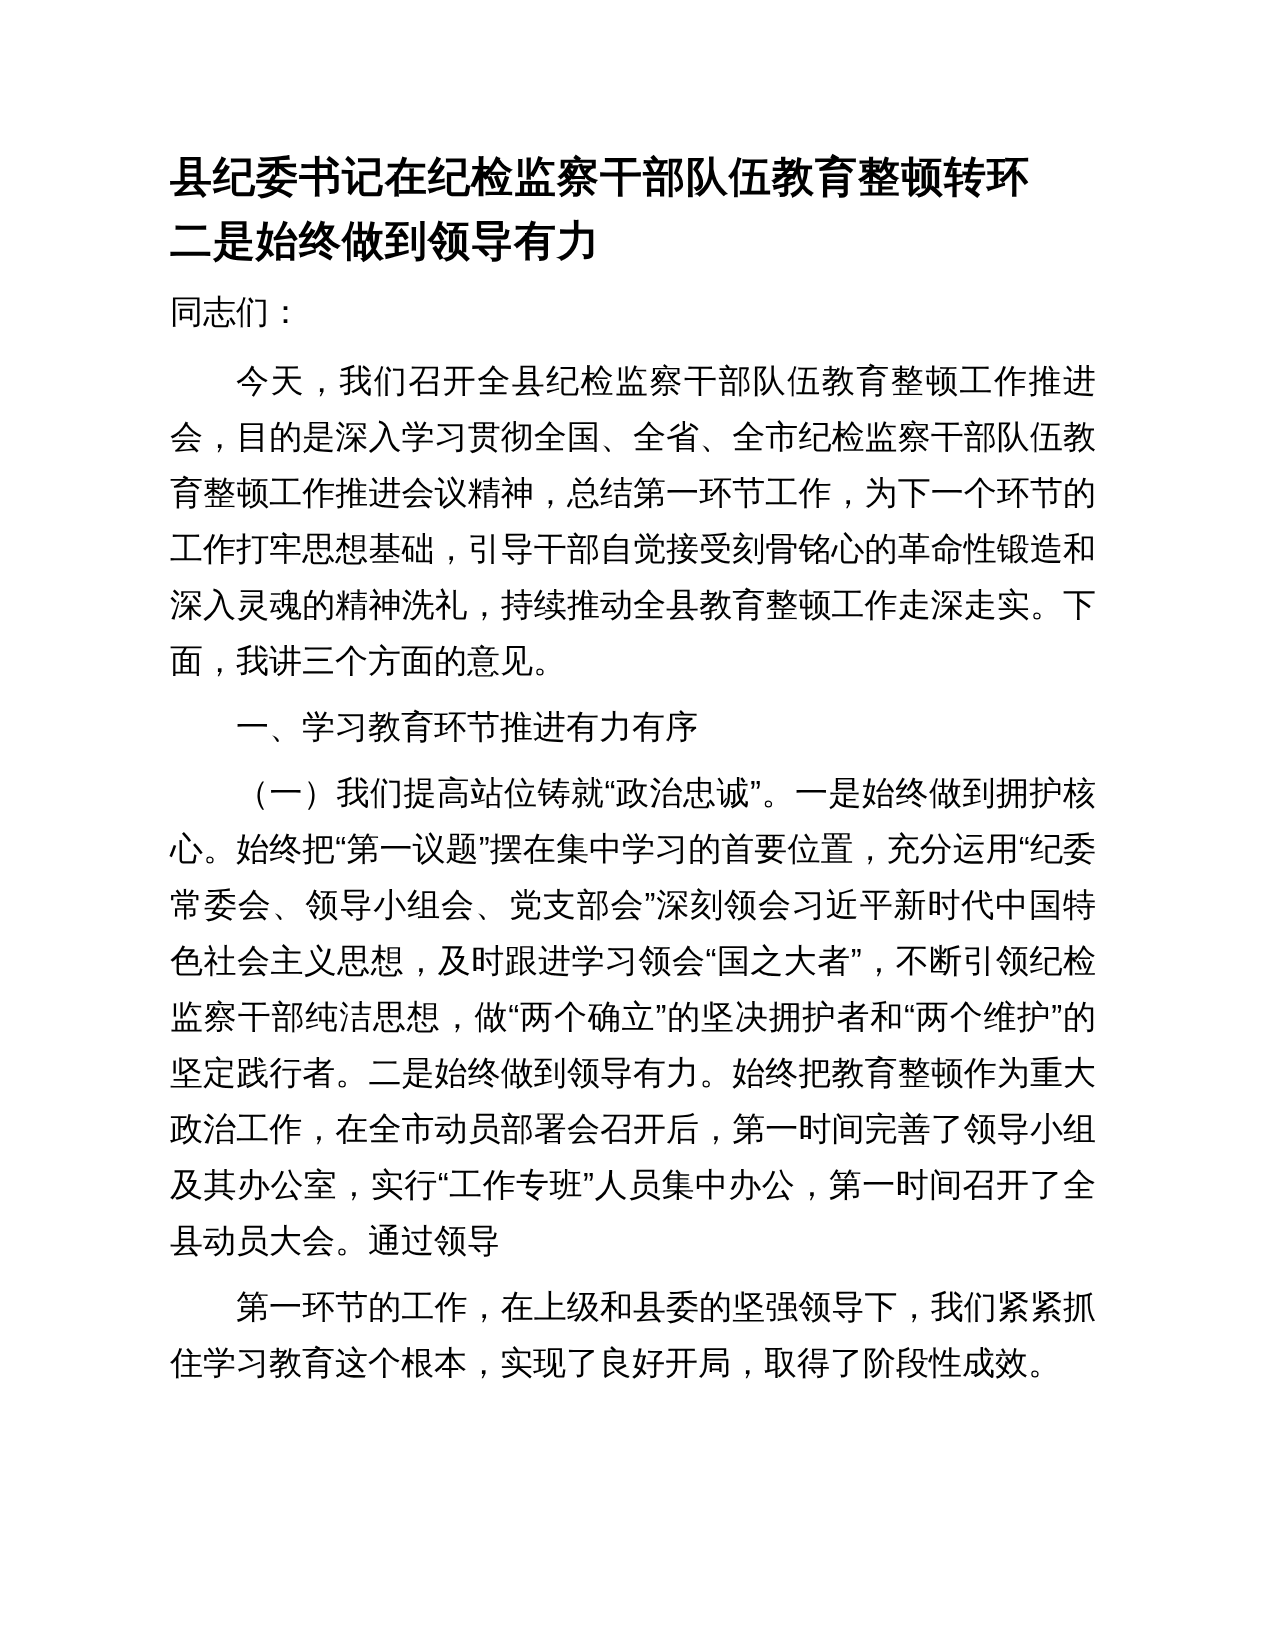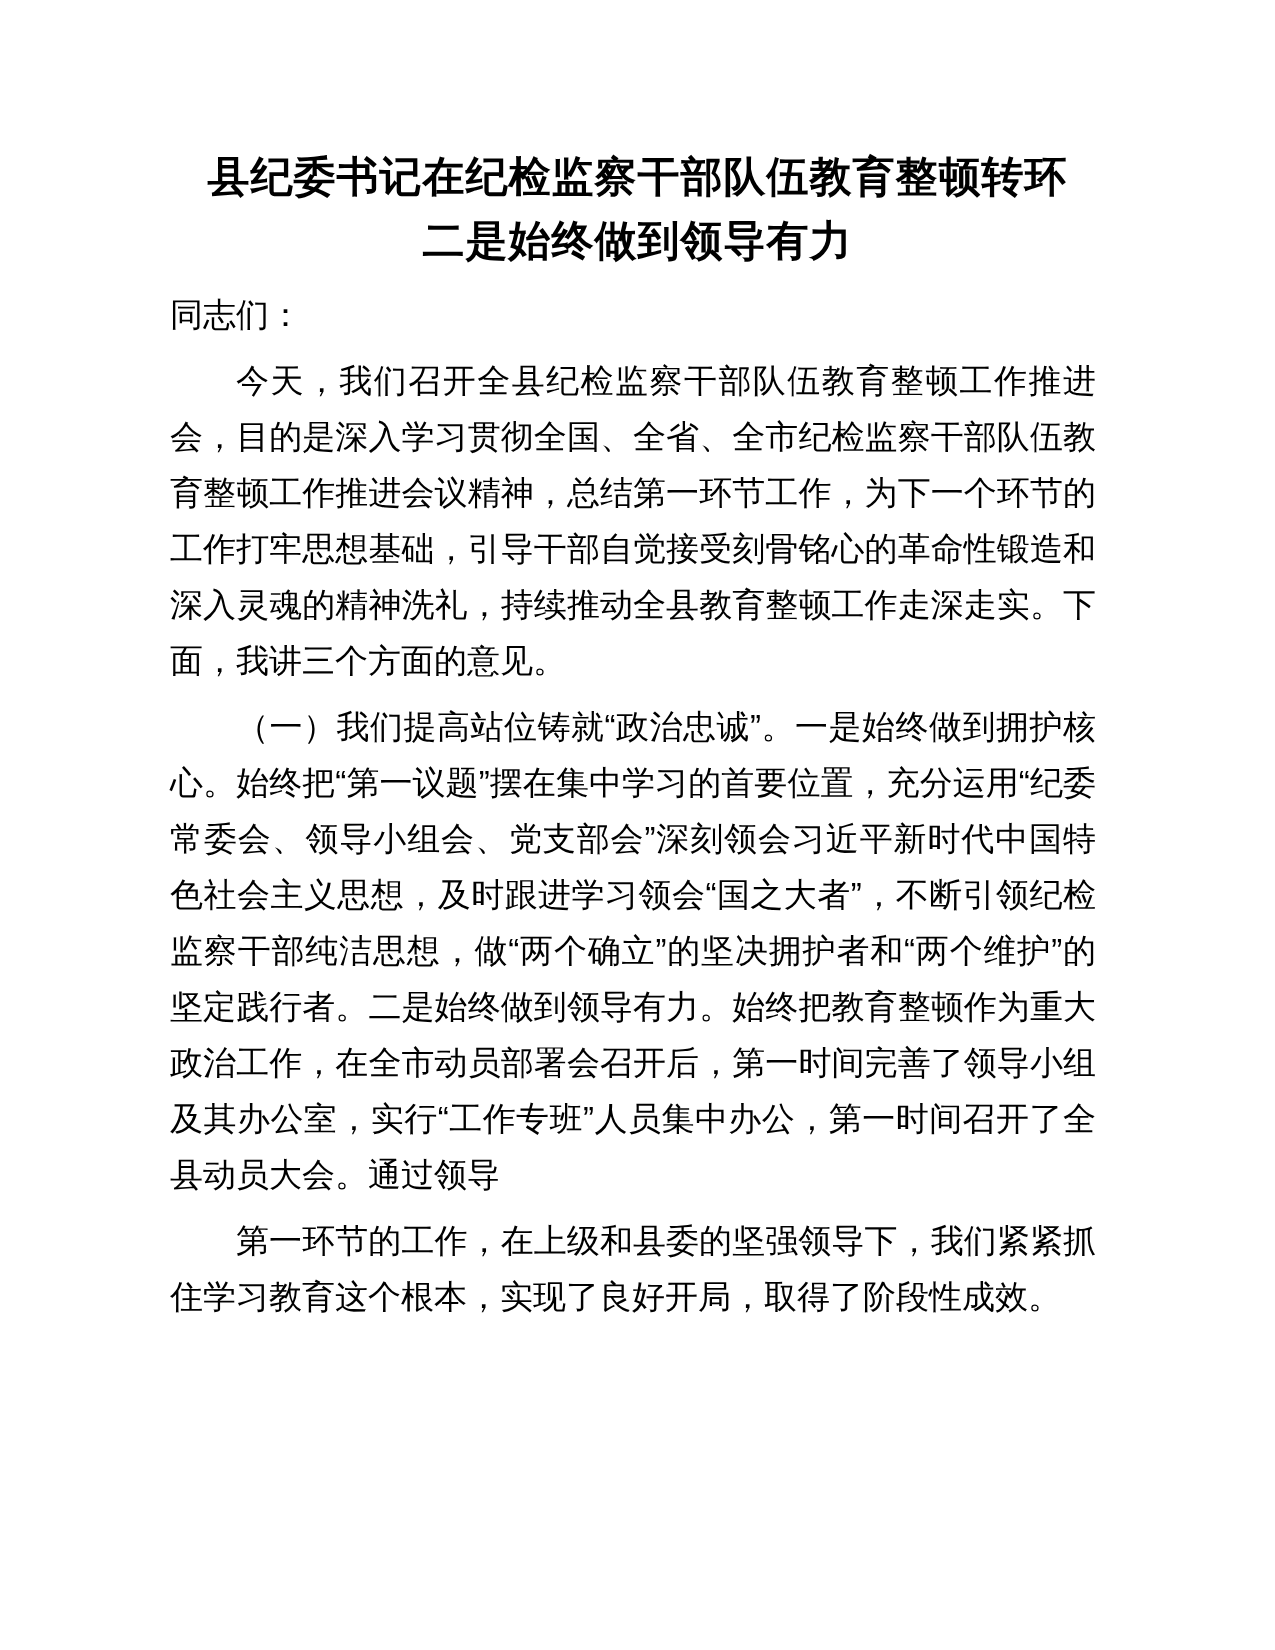--- a/index.html
+++ b/index.html
@@ -20,28 +20,28 @@
     position: absolute;
     left: 170px;
     top: 145px;
     width: 935px;
   }
   .doc-title {
     margin: 0 0 14px 0;
     font-size: 42px;
     line-height: 64px;
     font-weight: 700;
-    text-align: center;
     letter-spacing: 1px;
   }
   .salutation {
     margin: 0 0 10px 0;
     font-size: 33px;
     line-height: 56px;
     font-weight: 400;
+    font-family: Liberation Mono, monospace;
   }
   .para {
     margin: 0 9px 10px 0;
     font-size: 33px;
     line-height: 56px;
     font-weight: 400;
     text-align: justify;
     text-indent: 66px;
     word-break: break-all;
   }
@@ -60,19 +60,20 @@
 
     <h1 class="doc-title">
       <span style="display:block">县纪委书记在纪检监察干部队伍教育整顿转环</span>
       <span style="display:block">二是始终做到领导有力</span>
     </h1>
 
     <p class="salutation">同志们：</p>
 
     <p class="para">今天，我们召开全县纪检监察干部队伍教育整顿工作推进会，目的是深入学习贯彻全国、全省、全市纪检监察干部队伍教育整顿工作推进会议精神，总结第一环节工作，为下一个环节的工作打牢思想基础，引导干部自觉接受刻骨铭心的革命性锻造和深入灵魂的精神洗礼，持续推动全县教育整顿工作走深走实。下面，我讲三个方面的意见。</p>
 
+    <p class="para heading">一、学习教育环节推进有力有序</p>
 
     <p class="para">（一）我们提高站位铸就“政治忠诚”。一是始终做到拥护核心。始终把“第一议题”摆在集中学习的首要位置，充分运用“纪委常委会、领导小组会、党支部会”深刻领会习近平新时代中国特色社会主义思想，及时跟进学习领会“国之大者”，不断引领纪检监察干部纯洁思想，做“两个确立”的坚决拥护者和“两个维护”的坚定践行者。二是始终做到领导有力。始终把教育整顿作为重大政治工作，在全市动员部署会召开后，第一时间完善了领导小组及其办公室，实行“工作专班”人员集中办公，第一时间召开了全县动员大会。通过领导</p>
 
     <p class="para">第一环节的工作，在上级和县委的坚强领导下，我们紧紧抓住学习教育这个根本，实现了良好开局，取得了阶段性成效。</p>
 
   </div>
 </div>
 
 </body></html>

